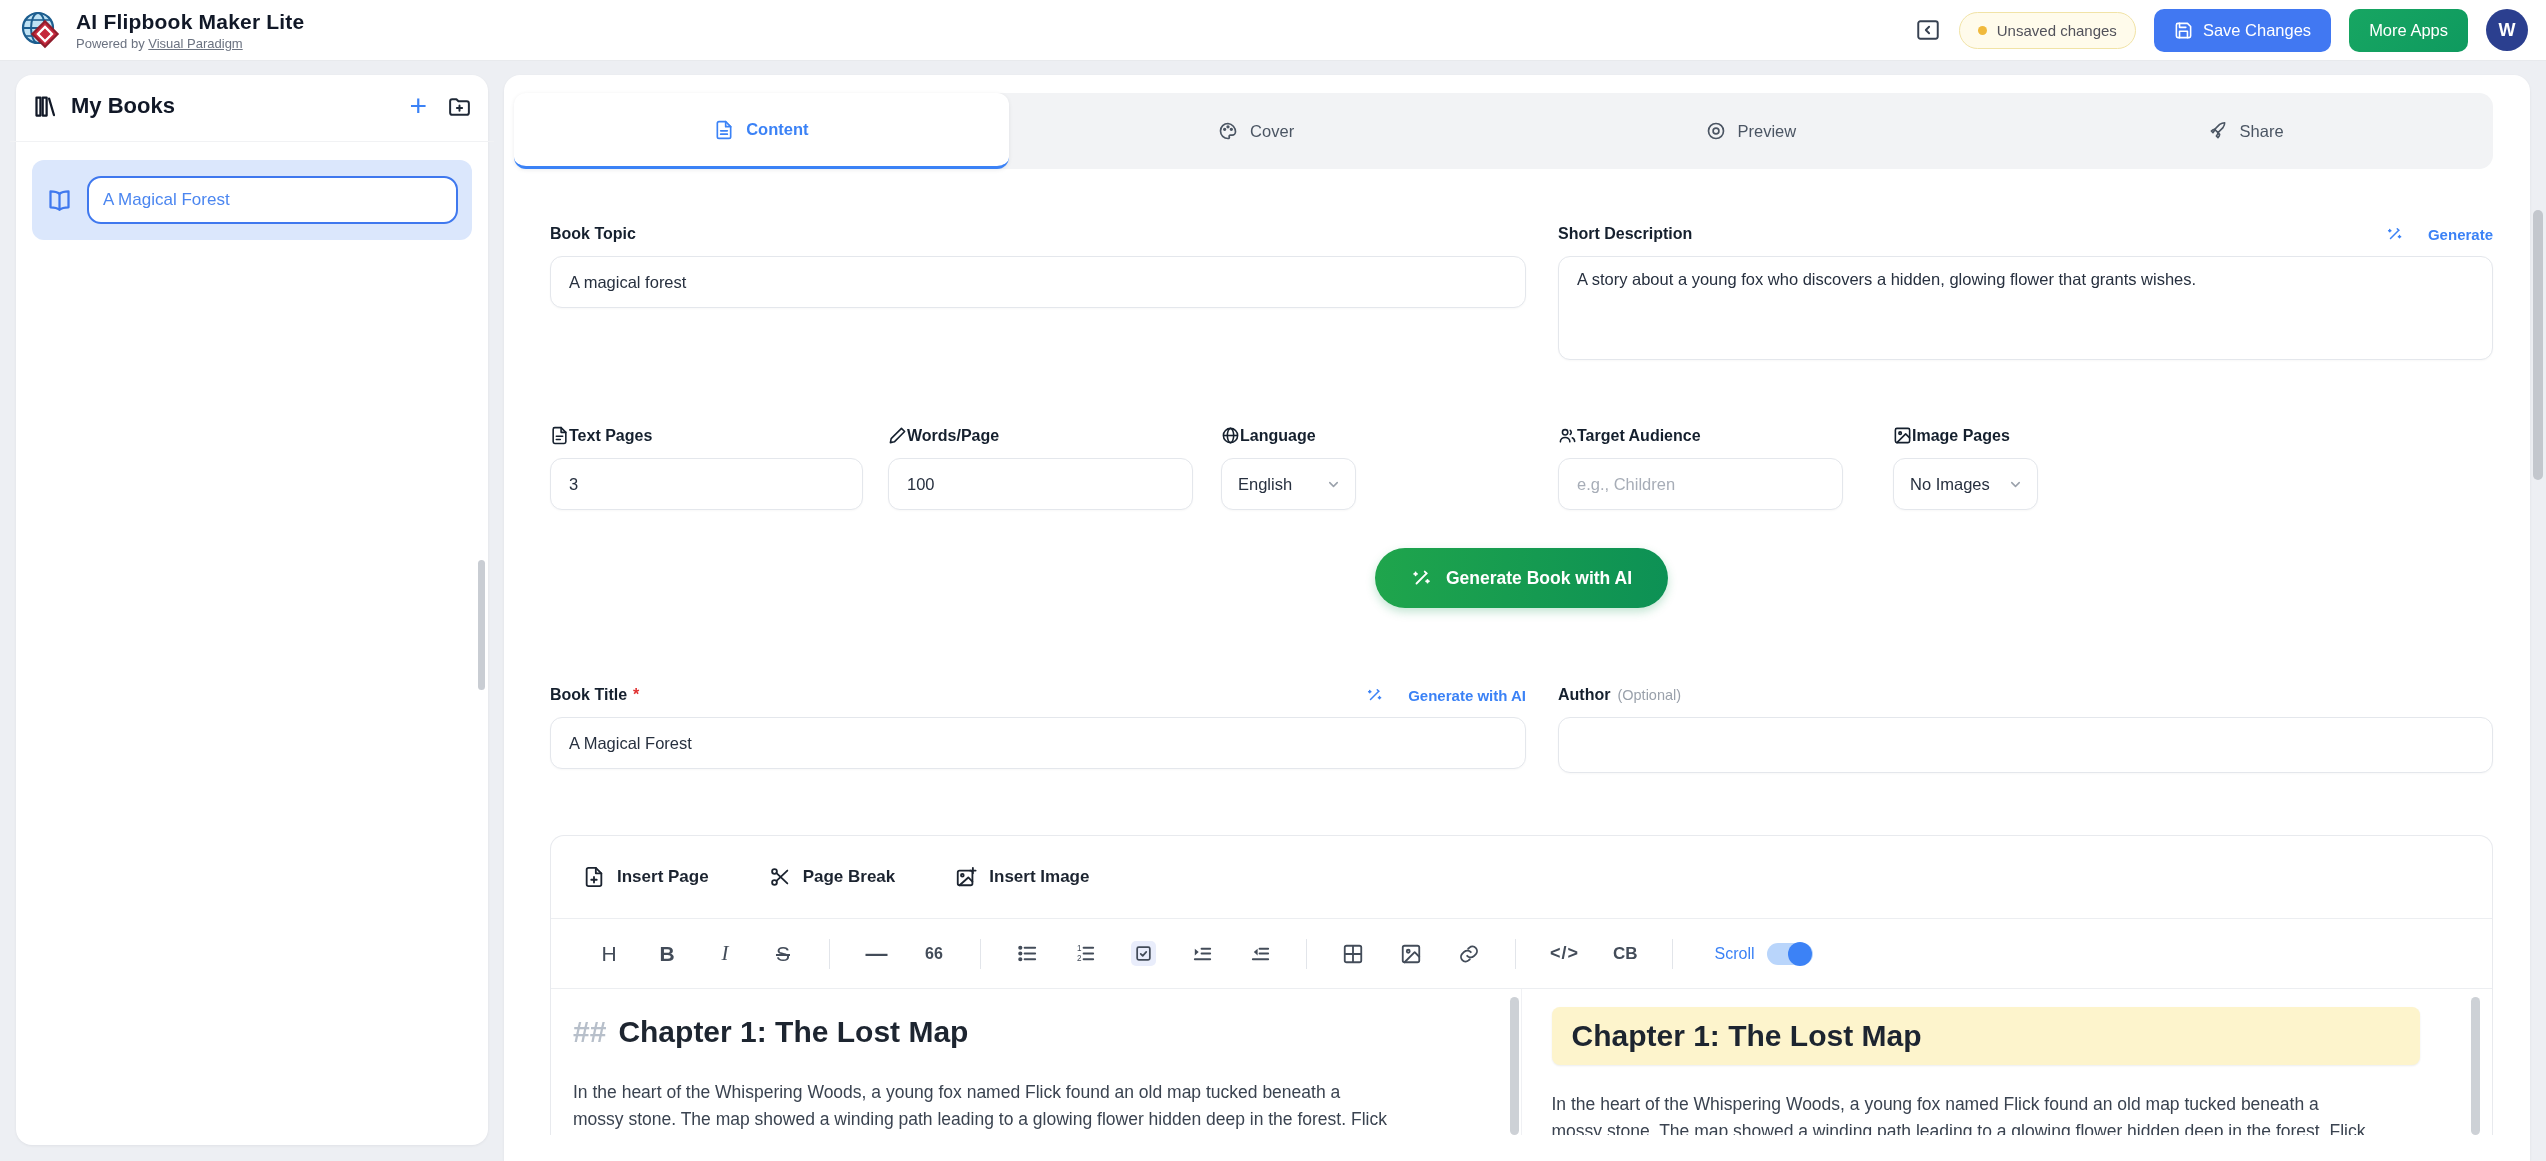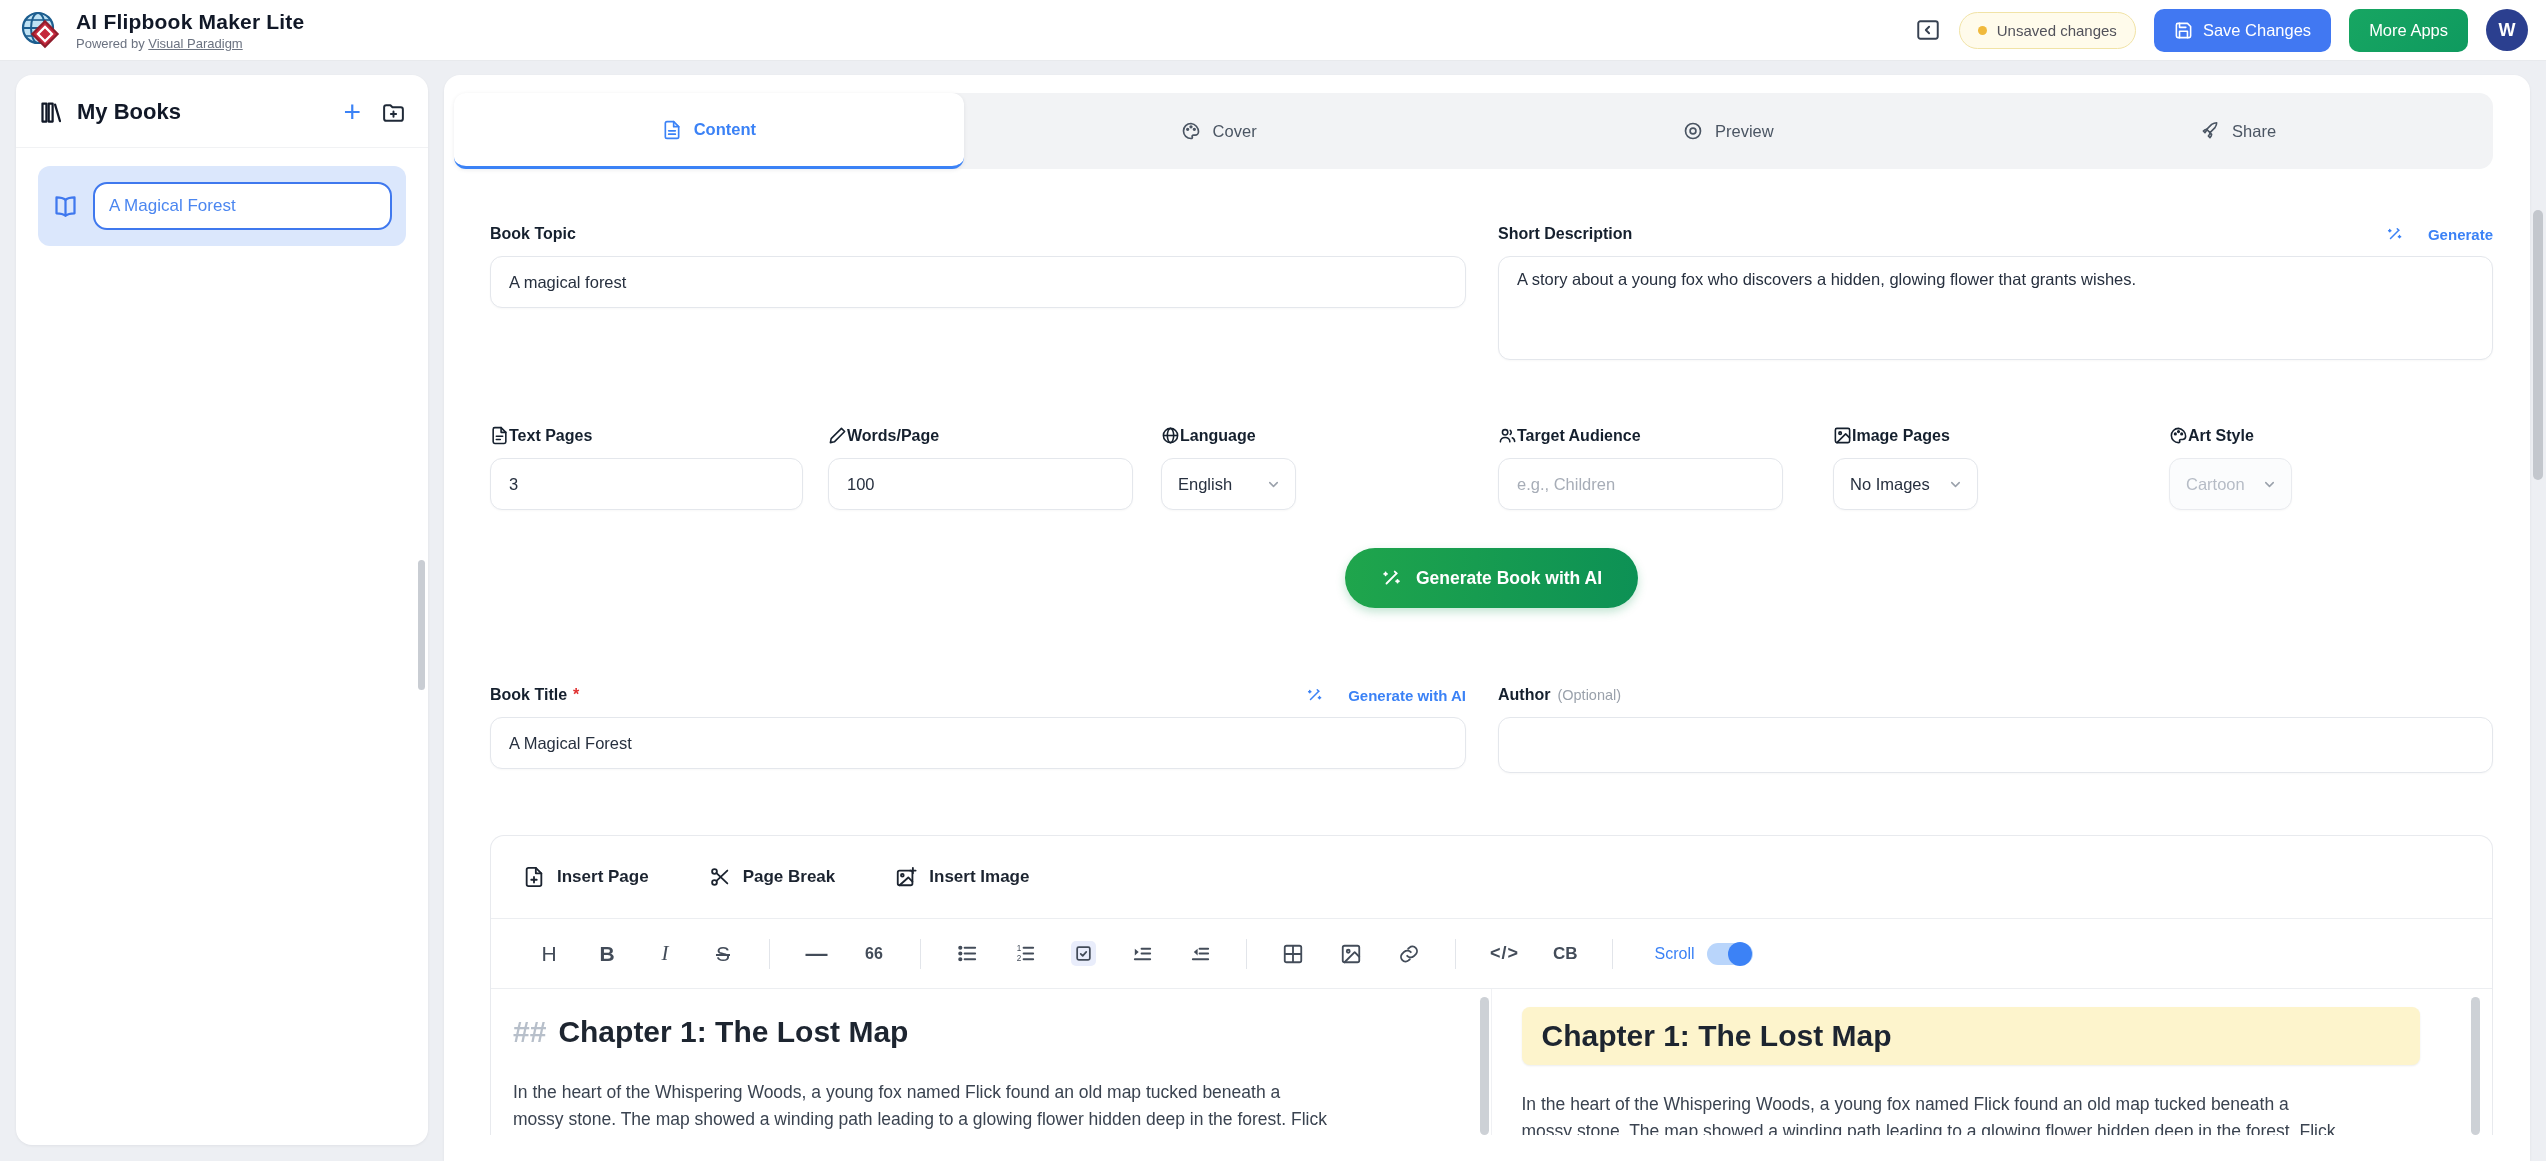--- a/index.html
+++ b/index.html
@@ -17,21 +17,21 @@
   .pill .dot { width:9px; height:9px; border-radius:50%; background:#f0b93c; }
   .btn { display:flex; align-items:center; gap:10px; border:none; border-radius:10px; padding:12px 20px; font-size:16.5px; font-weight:400; color:#fff; cursor:pointer; font-family:inherit; }
   .btn-blue { background:#4178f2; }
   .btn-green { background:linear-gradient(135deg,#17a662,#0f9a5f); }
   .avatar { width:42px; height:42px; border-radius:50%; background:#2b3f8f; color:#fff; font-size:18px; font-weight:700; display:flex; align-items:center; justify-content:center; }
   .collapse { color:#374151; cursor:pointer; }
 
   
   .main { position:absolute; top:75px; left:16px; right:16px; bottom:0; display:flex; gap:16px; }
   .card { background:#fff; border-radius:16px; box-shadow:0 1px 3px rgba(15,23,42,.06); }
-  .sidebar { width:412px; height:1070px; padding:22px; position:relative; flex:none; }
+  .sidebar { width:472px; height:1070px; padding:16px; position:relative; flex:none; }
   .sb-head { display:flex; align-items:center; gap:12px; }
   .sb-title { font-size:22px; font-weight:700; color:#111827; flex:1; }
   .sb-add { color:#3b82f6; font-size:30px; font-weight:400; line-height:1; cursor:pointer; padding:0 8px; }
   .sb-folder { color:#1f2937; cursor:pointer; }
   .sb-div { border-bottom:1px solid #f1f2f4; margin:20px -22px 0; }
   .book-item { margin-top:18px; background:#dbe7fc; border-radius:12px; padding:16px 14px; display:flex; align-items:center; gap:14px; cursor:pointer; }
   .book-item svg { color:#3f78ee; flex:none; }
   .book-input { flex:1; height:48px; border:2px solid #3f78ee; border-radius:14px; background:#fff; color:#4b86f0; font-size:17px; padding:0 14px; font-family:inherit; outline:none; min-width:0; }
   .sb-thumb { position:absolute; right:3px; top:485px; width:7px; height:130px; border-radius:4px; background:#c9cdd3; }
 
@@ -338,43 +338,20 @@
             </div>
           <div class="sel" style="width:145px">
             <span>No Images</span>
             <span class="chev">
                 <svg width="15" height="15" viewBox="0 0 24 24" fill="none" stroke="currentColor" stroke-width="2.4" stroke-linecap="round" stroke-linejoin="round">
                   <path d="M6 9l6 6 6-6"></path>
                 </svg>
               </span>
           </div>
         </div>
-        <div class="fld" style="flex:1">
-          <div class="lbl-row">
-              <span class="lbl lbl-ic">
-            <span>
-              <svg width="19" height="19" viewBox="0 0 24 24" fill="none" stroke="#15202e" stroke-width="2" stroke-linecap="round" stroke-linejoin="round">
-                    <path d="M12 3a9 9 0 1 0 0 18c1.5 0 2-1 1.5-2s0-2 1.5-2h2a4 4 0 0 0 4-4 10 10 0 0 0-9-10z"></path>
-                    <circle cx="8" cy="10" r="1" fill="#15202e"></circle>
-                    <circle cx="12" cy="7" r="1" fill="#15202e"></circle>
-                    <circle cx="16" cy="10" r="1" fill="#15202e"></circle>
-                  </svg>
-            </span>
-            <span>Art Style</span>
-              </span>
-            </div>
-          <div class="sel disabled" style="width:123px">
-            <span>Cartoon</span>
-            <span class="chev">
-                <svg width="15" height="15" viewBox="0 0 24 24" fill="none" stroke="currentColor" stroke-width="2.4" stroke-linecap="round" stroke-linejoin="round">
-                  <path d="M6 9l6 6 6-6"></path>
-                </svg>
-              </span>
-          </div>
-        </div>
       </div>
 
       <div class="cta-wrap">
         <button class="cta">
           <span>
             <svg width="22" height="22" viewBox="0 0 24 24" fill="none" stroke="#fff" stroke-width="2" stroke-linecap="round">
               <path d="M6 18L17 7"></path>
                 <path d="M15 5l2 2"></path>
                 <path d="M5 6v3M3.5 7.5h3M18 14v3M16.5 15.5h3"></path>
             </svg>

